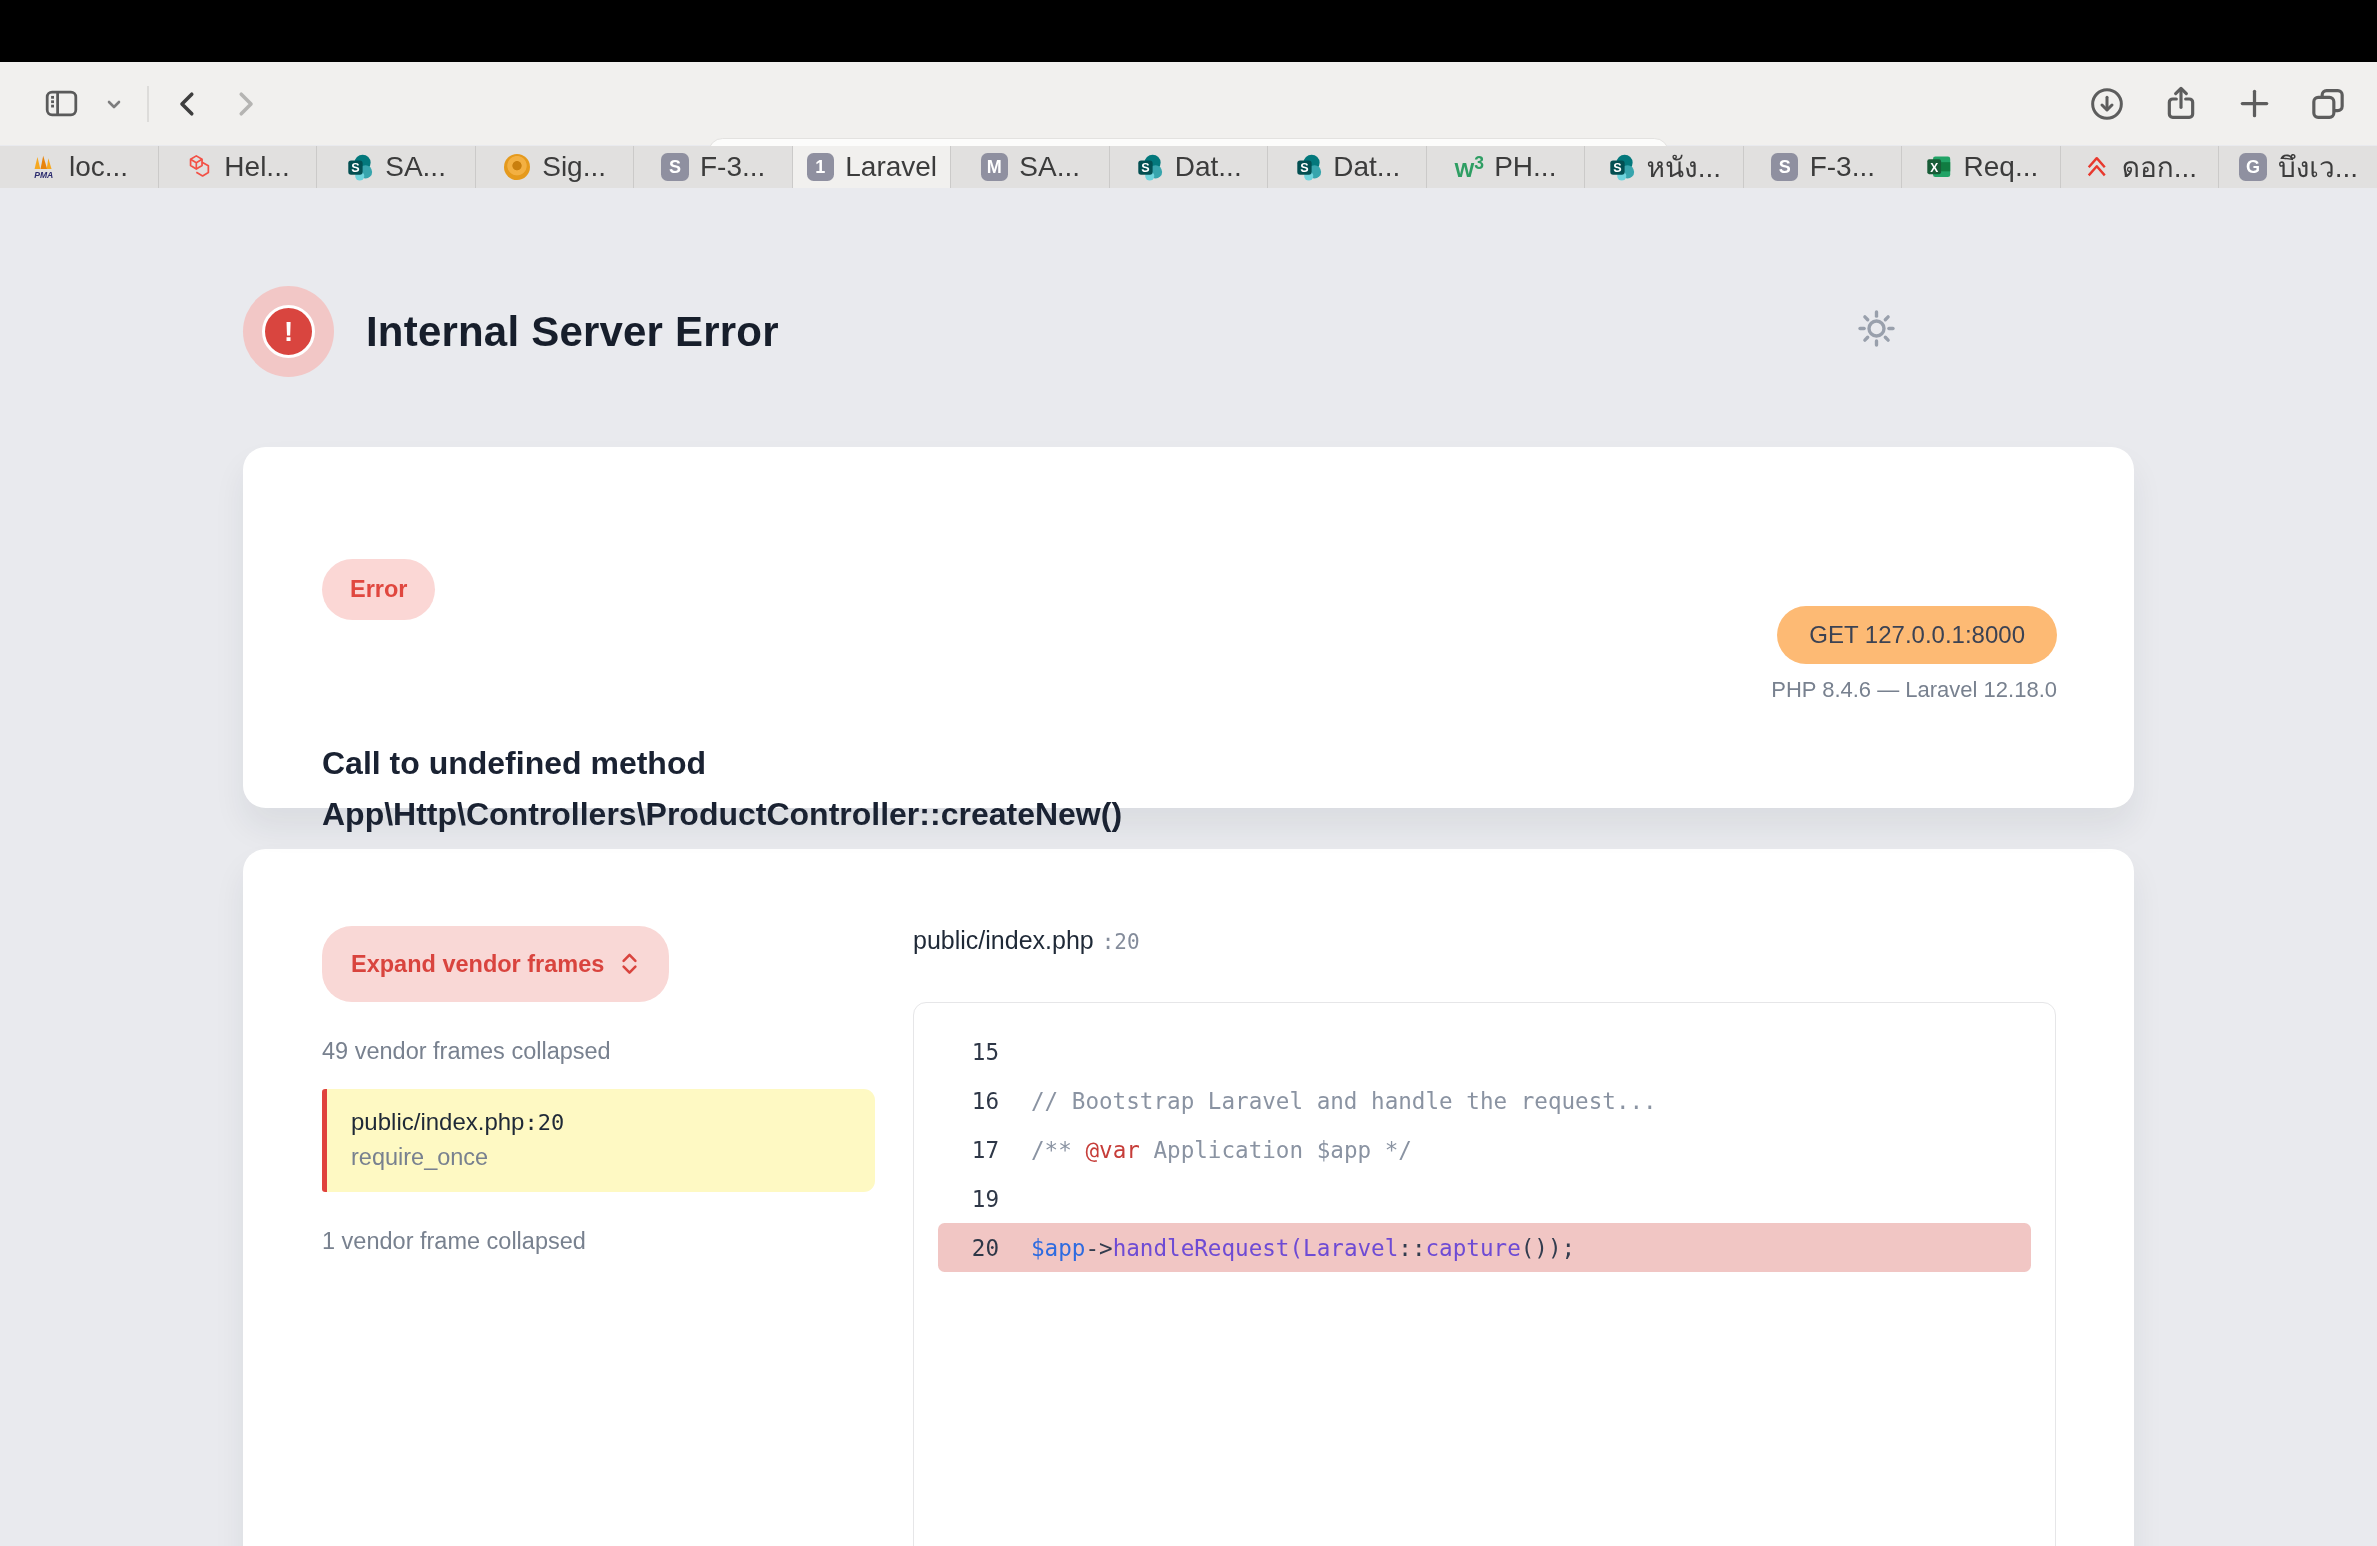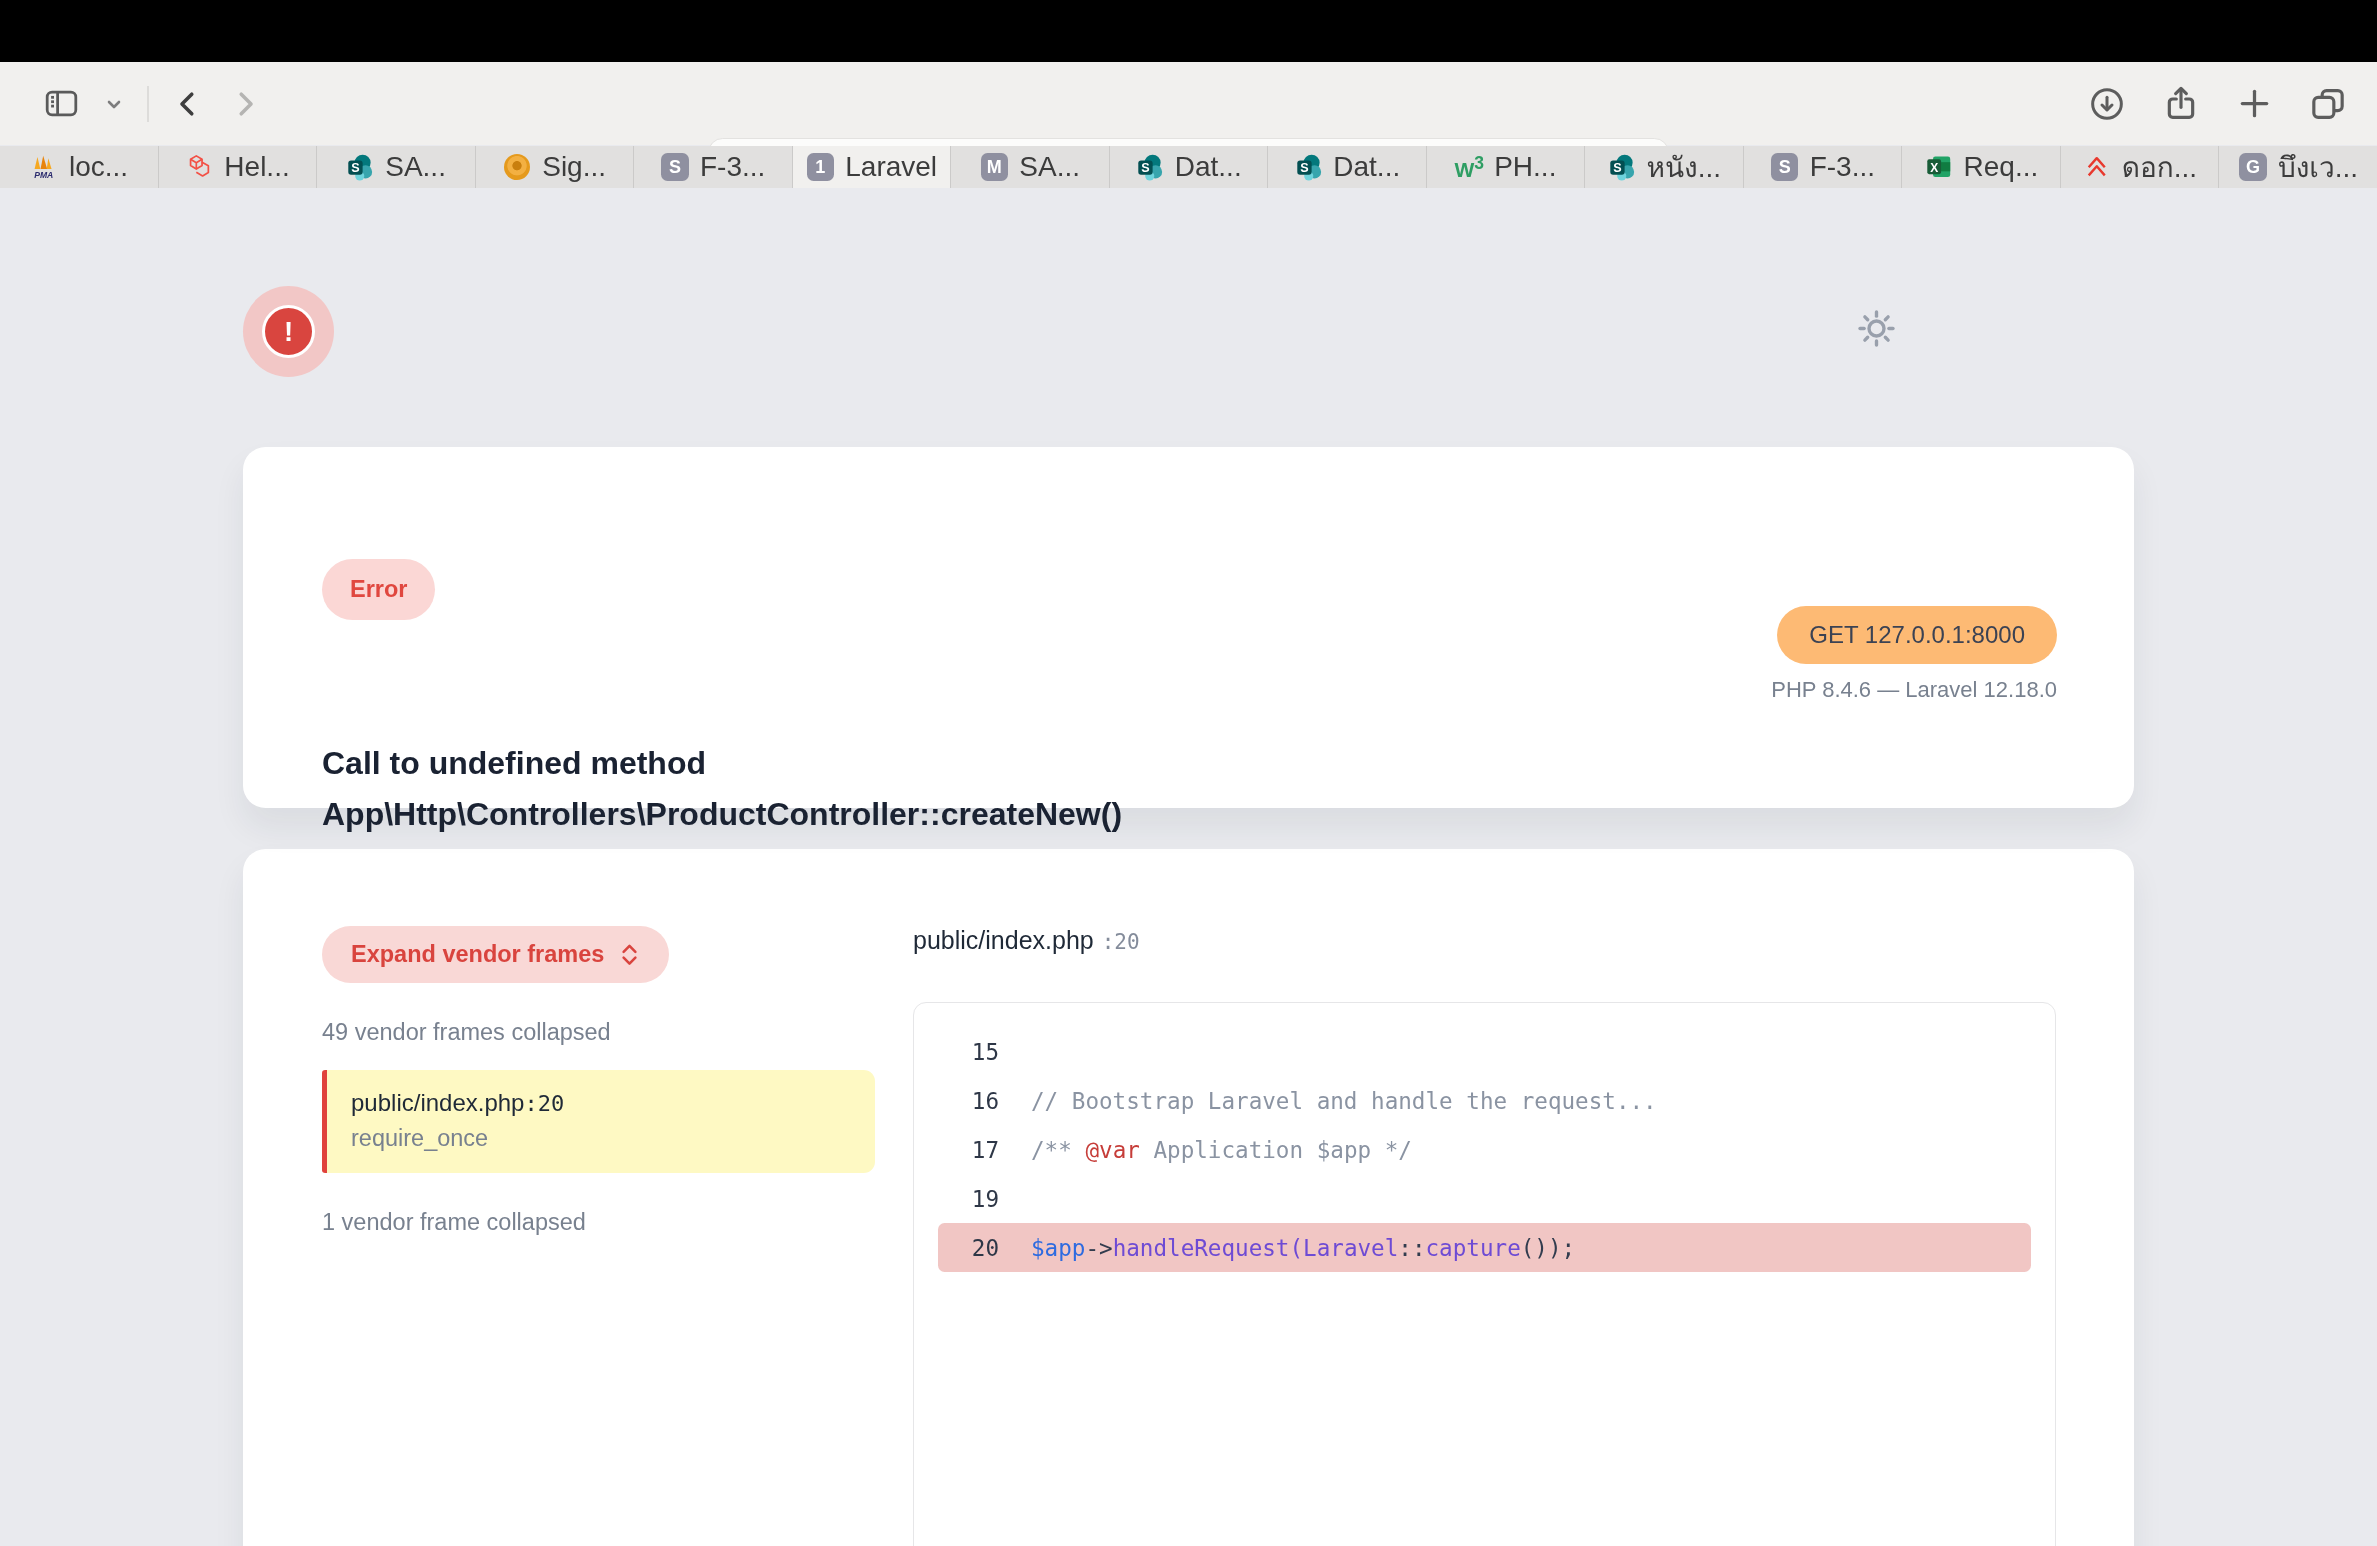--- a/index.html
+++ b/index.html
@@ -49,21 +49,21 @@
                background:#fbd7d5;color:#e0473f;font-size:23.5px;font-weight:bold;}
   .req-col{display:flex;flex-direction:column;align-items:flex-end;margin-top:47px;}
   .req-badge{display:inline-flex;align-items:center;height:58px;padding:0 32px;border-radius:29px;
              background:#fdba74;color:#3b4253;font-size:24px;}
   .versions{margin-top:13px;font-size:22px;color:#78818f;}
   .err-message{margin-top:35px;max-width:1076px;font-size:32px;line-height:51px;font-weight:bold;color:#1a2232;}
   
   .card.stack{margin-top:41px;height:754px;box-sizing:border-box;padding:77px 77px 0 79px;
               display:flex;align-items:flex-start;}
   .trace-col{width:553px;flex:0 0 auto;}
-  .expand-btn{display:inline-flex;align-items:center;gap:14.6px;height:57px;padding:0 29px;border-radius:30px;
+  .expand-btn{display:inline-flex;align-items:center;gap:14.6px;height:76px;padding:0 29px;border-radius:30px;
               background:#f9d8d6;border:none;color:#d9443e;font-size:23.5px;font-weight:bold;
               font-family:"Liberation Sans",sans-serif;}
   .collapsed-note{margin-top:36px;font-size:23.5px;color:#78818f;}
   .frame-item{margin-top:24px;box-sizing:border-box;width:553px;background:#fef9c3;
               border-left:5.7px solid #e0423c;border-radius:3.2px 11.3px 11.3px 3.2px;padding:19.4px 24px 21px 24px;}
   .frame-file{font-size:24px;color:#1f2937;}
   .frame-fn{margin-top:7.3px;font-size:23.5px;color:#78818f;}
   .frame-line{font-family:"DejaVu Sans Mono",monospace;font-size:22px;color:#1f2937;}
   .code-col{margin-left:38px;flex:1 1 auto;}
   .code-header{font-size:25px;color:#1f2937;}
@@ -298,20 +298,21 @@
       </div>
     </div>
 
   <div class="page">
     <div class="content">
 
       <div class="page-header">
         <div class="err-circle">
           <div class="err-inner">!</div>
         </div>
+        <div class="page-title">Internal Server Error</div>
         <button class="icon-btn theme-toggle">
           <svg width="45" height="45" viewBox="0 0 24 24" fill="none" stroke="#99a0ac" stroke-width="1.8" stroke-linecap="round">
             <circle cx="12" cy="12" r="4"></circle>
             <path d="M12 3.2 L12 5.4"></path>
               <path d="M12 18.6 L12 20.8"></path>
             <path d="M3.2 12 L5.4 12"></path>
               <path d="M18.6 12 L20.8 12"></path>
             <path d="M5.8 5.8 L7.3 7.3"></path>
               <path d="M16.7 16.7 L18.2 18.2"></path>
             <path d="M18.2 5.8 L16.7 7.3"></path>

